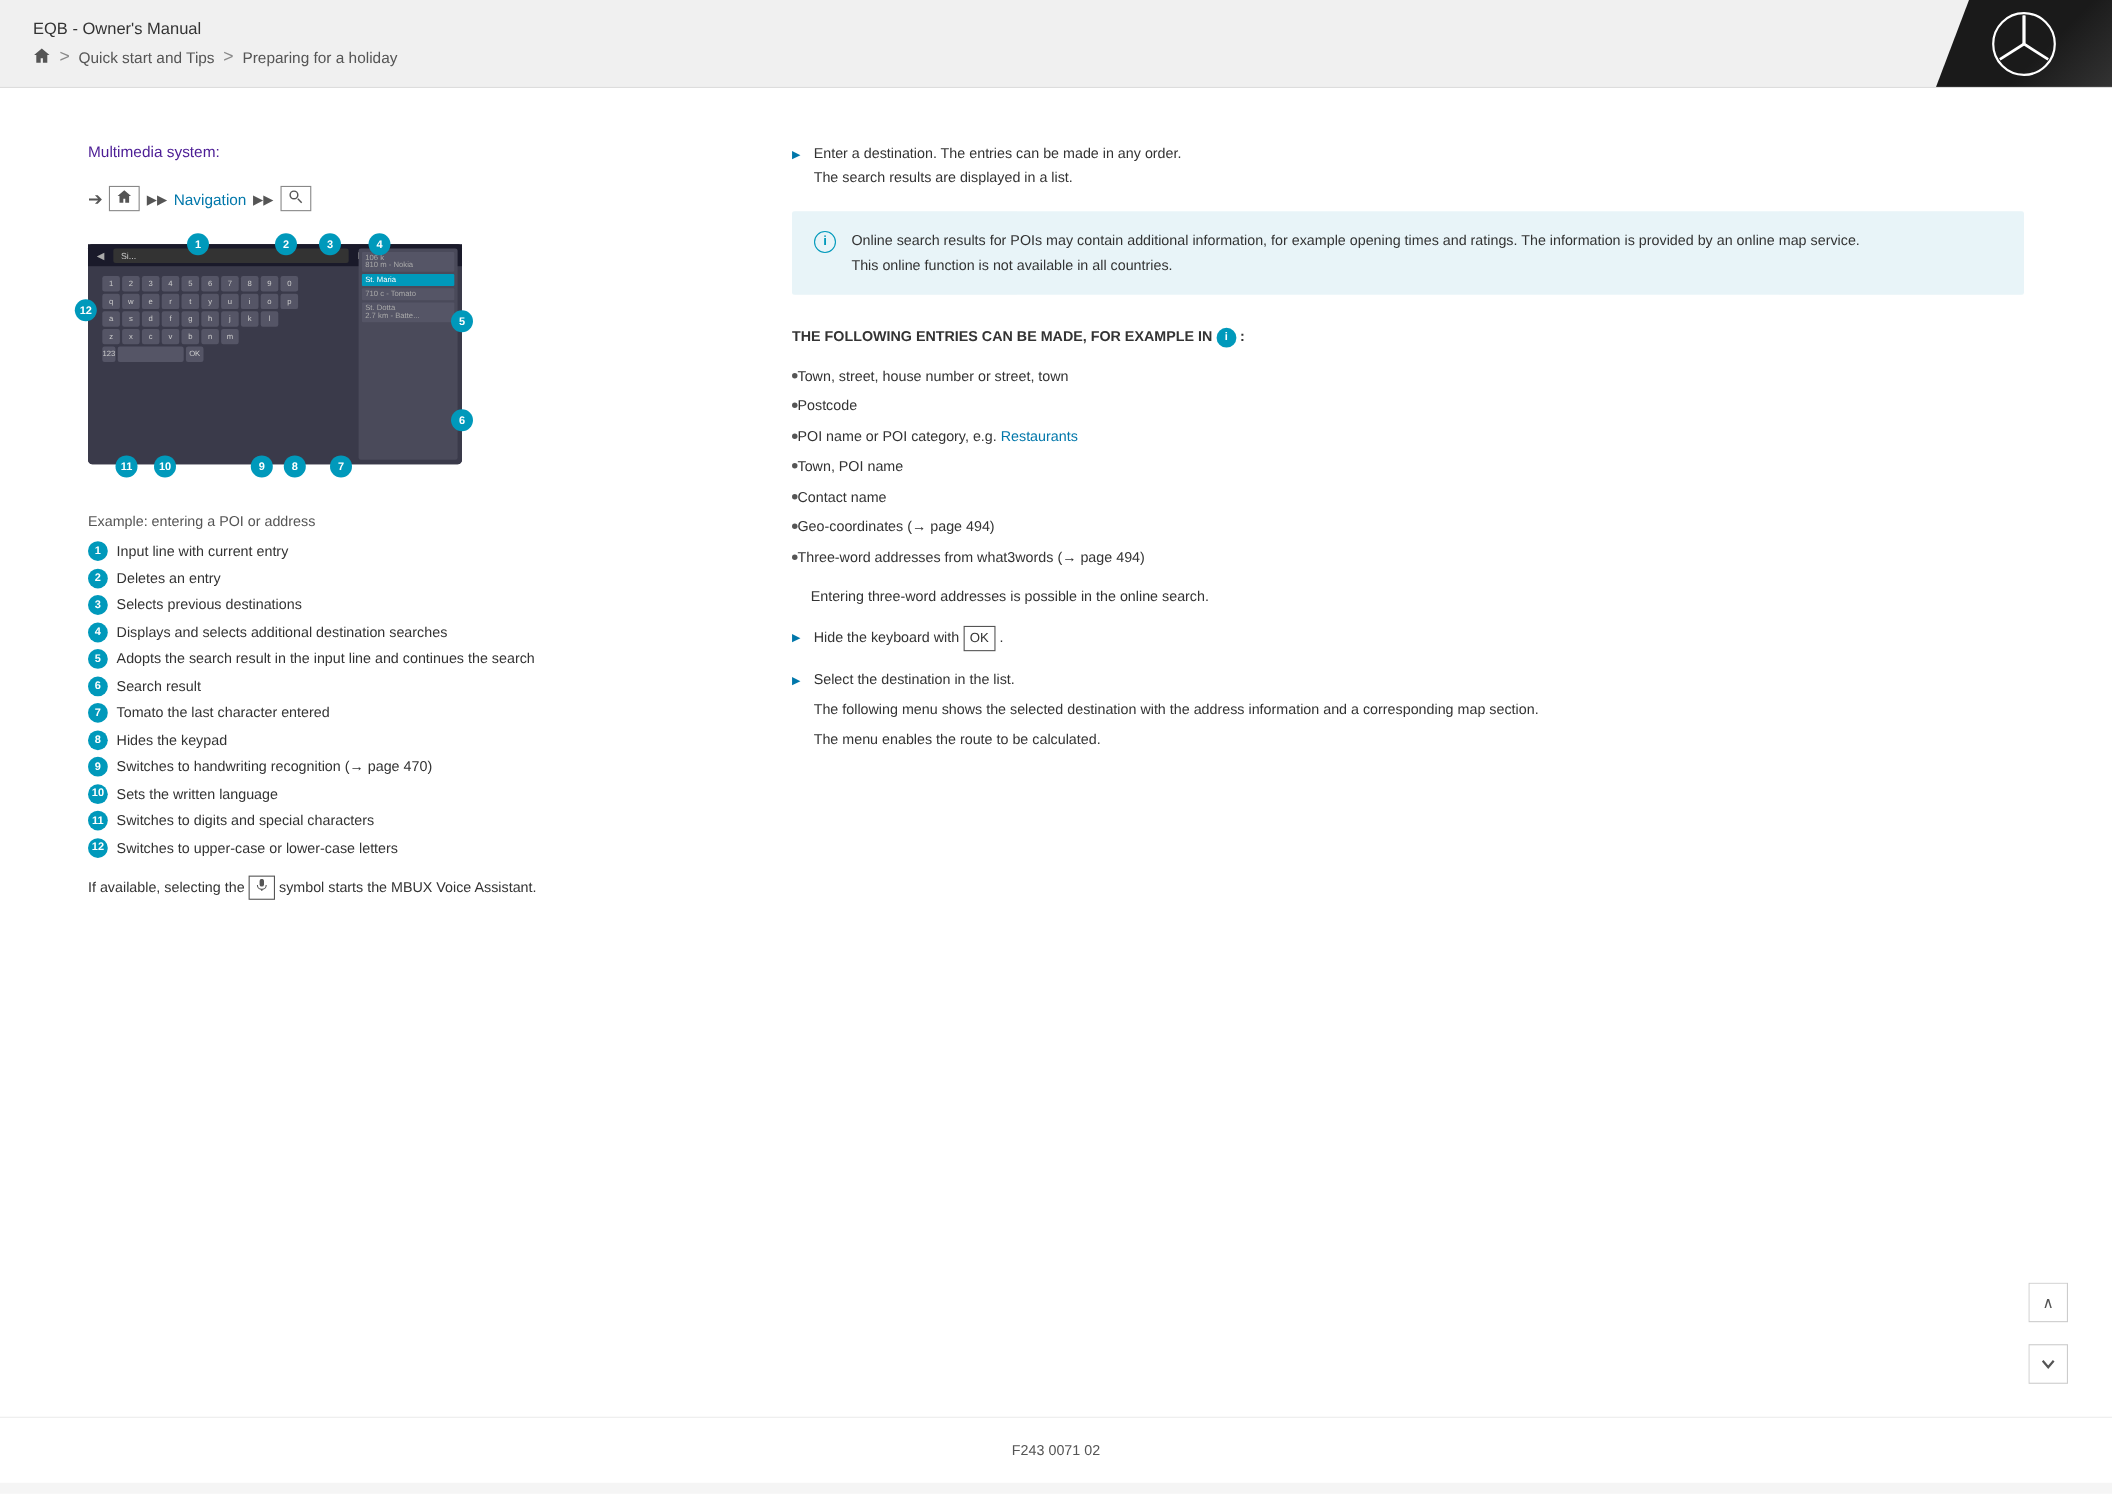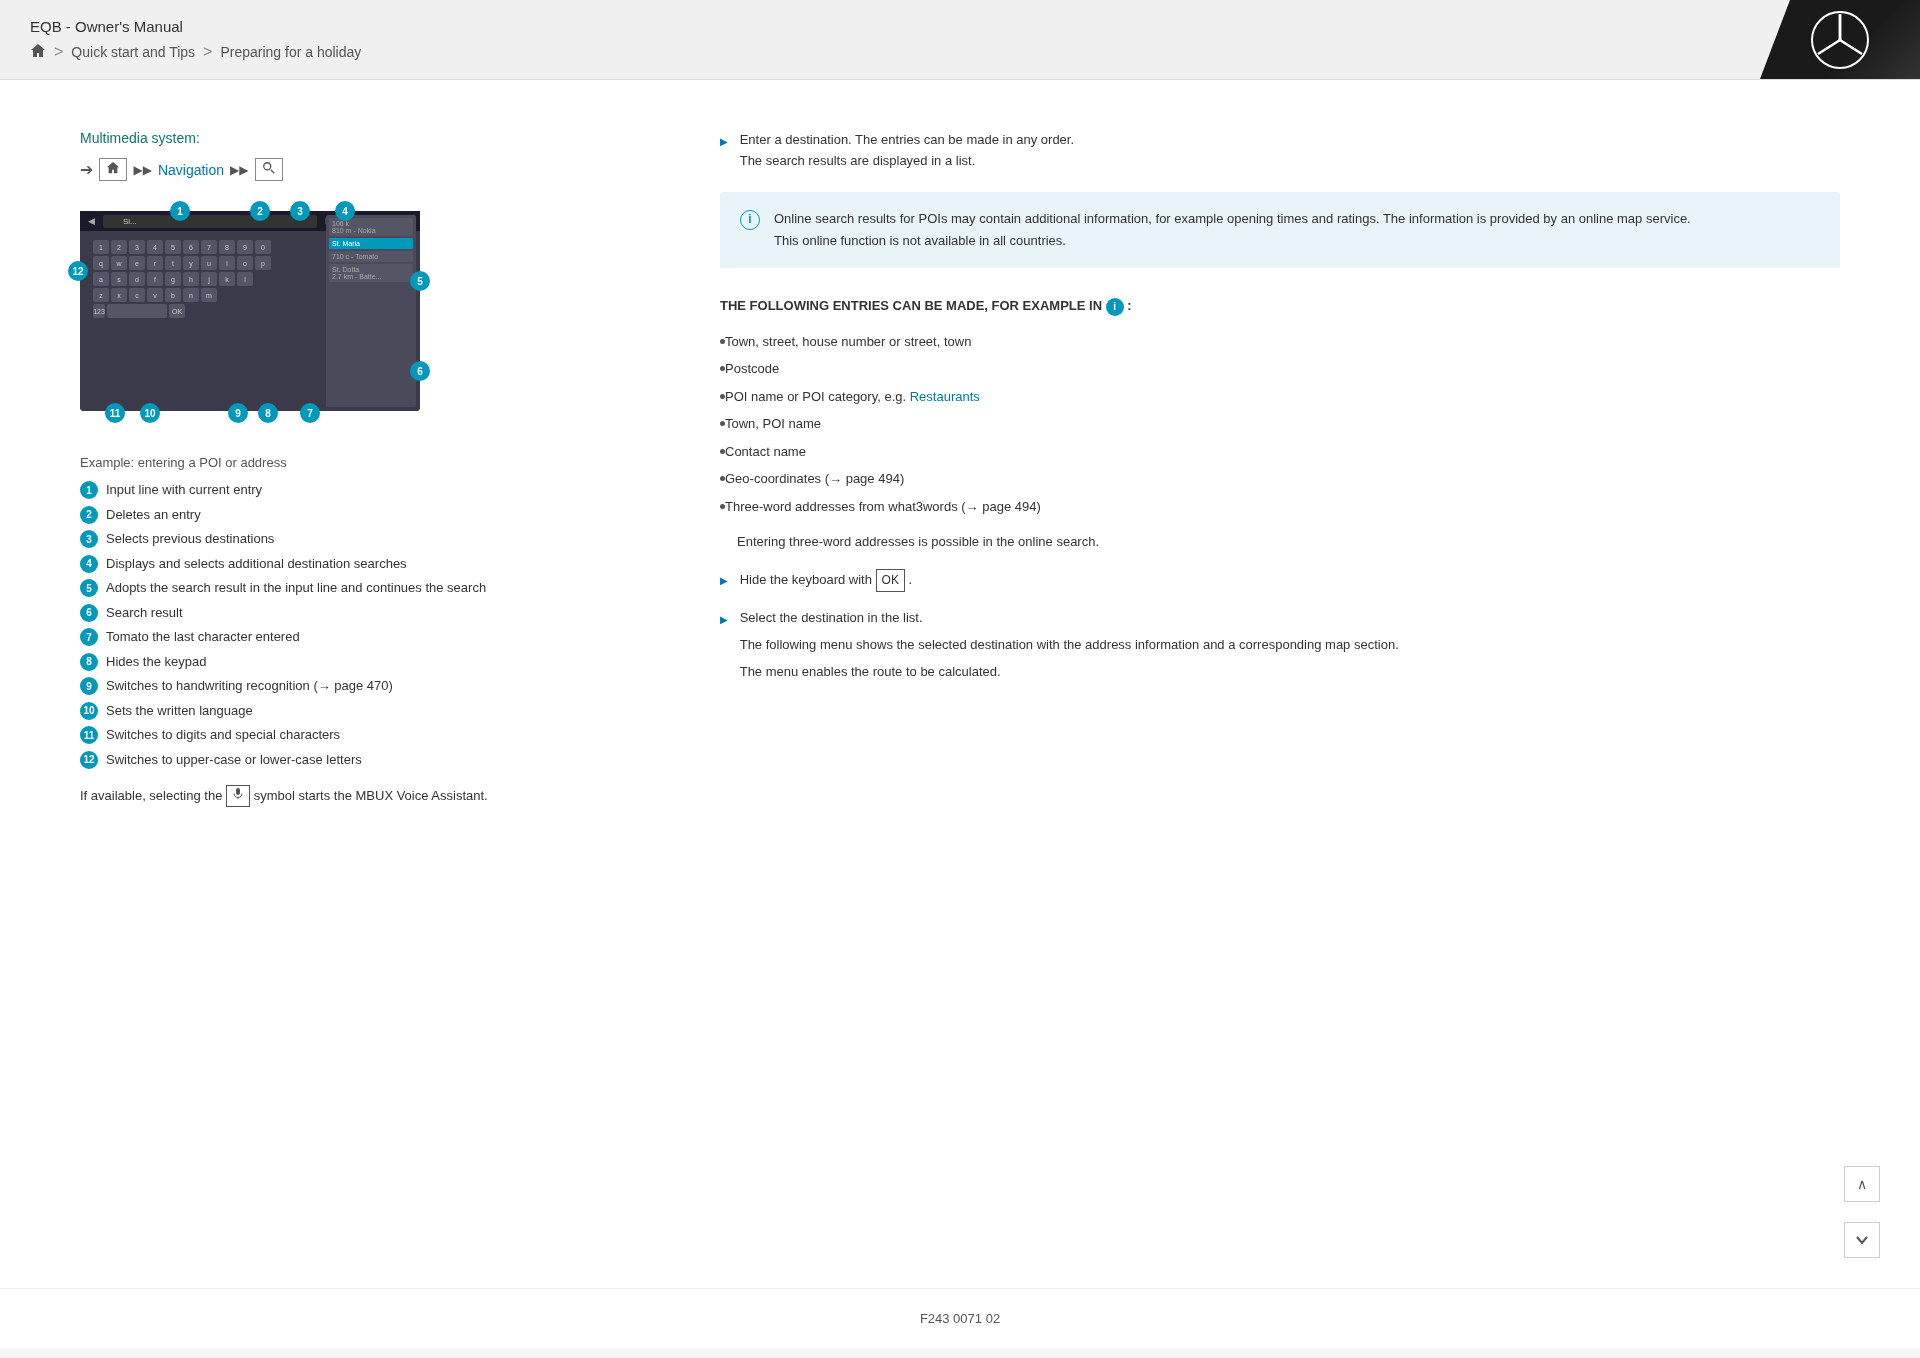--- a/index.html
+++ b/index.html
@@ -77,22 +77,22 @@
 
     .right-column {
       flex: 1;
       padding-left: 40px;
       border-left: none;
     }
 
     
     .multimedia-label {
       font-size: 14px;
-      color: #0f766e;
-      margin-bottom: 12px;
+      color: #4c1d95;
+      margin-bottom: 23px;
     }
     .nav-path {
       display: flex;
       align-items: center;
       gap: 6px;
       margin-bottom: 30px;
       font-size: 13px;
     }
     .nav-icon-box {
       border: 1px solid #888;
@@ -423,21 +423,21 @@
             <line x1="10" y1="10" x2="14" y2="14" stroke="#555" stroke-width="1.5"></line>
           </svg>
       </span>
     </div>
 
     <div class="device-image">
       <div class="device-screen">
 
         <div style="background:#1a1a2a; height:20px; display:flex; align-items:center; padding:0 8px; font-size:9px; color:#aaa; gap:8px;">
           <span>◀</span>
-          <span style="flex:1; background:#333; padding:2px 20px; border-radius:2px; font-size:8px; color:#ccc;">Si...</span>
+          <span style="flex:1; background:#333; padding:2px 7px; border-radius:2px; font-size:8px; color:#ccc;">Si...</span>
           <span>Previous Destinations</span>
         </div>
 
         <div style="display:flex; flex-direction:row; gap:0;">
           <div style="flex:1; padding:4px 4px 4px 8px;">
             <div class="keyboard-rows">
               <div class="key-row">
                 <div class="key">1</div>
                   <div class="key">2</div>
                   <div class="key">3</div>

